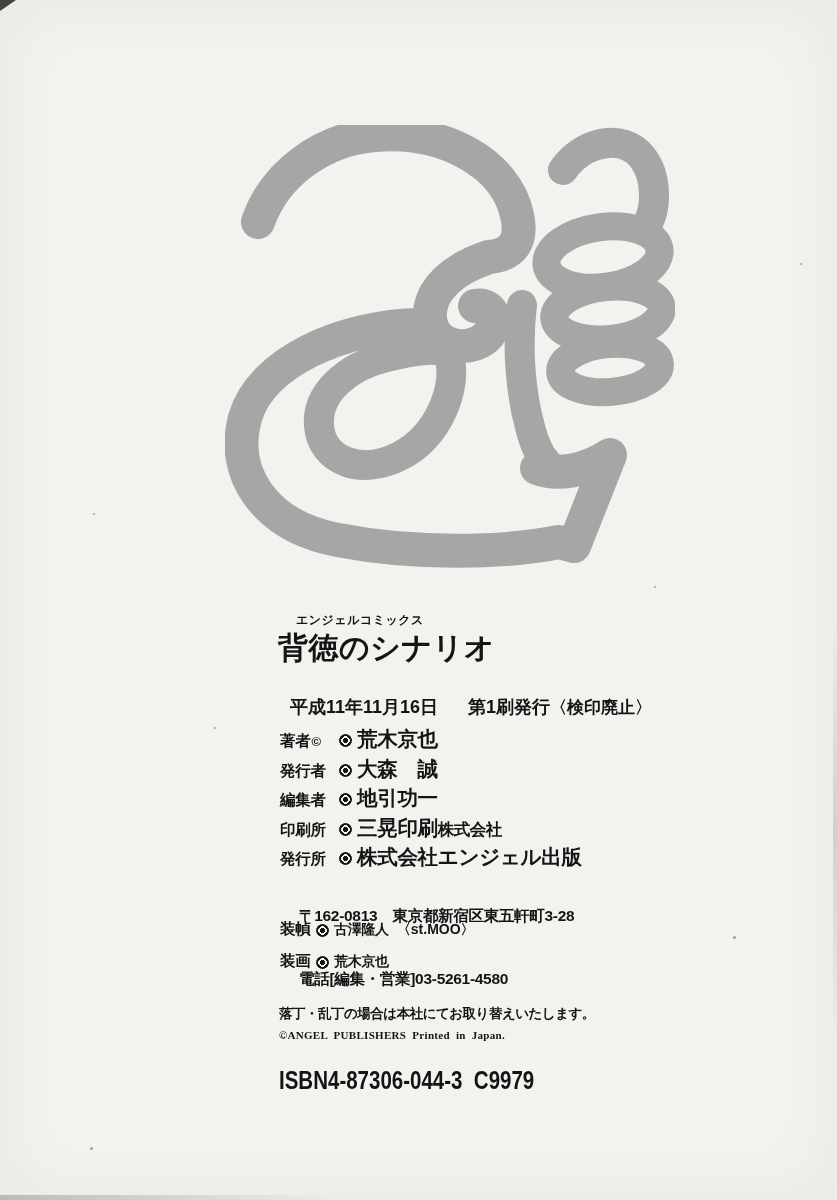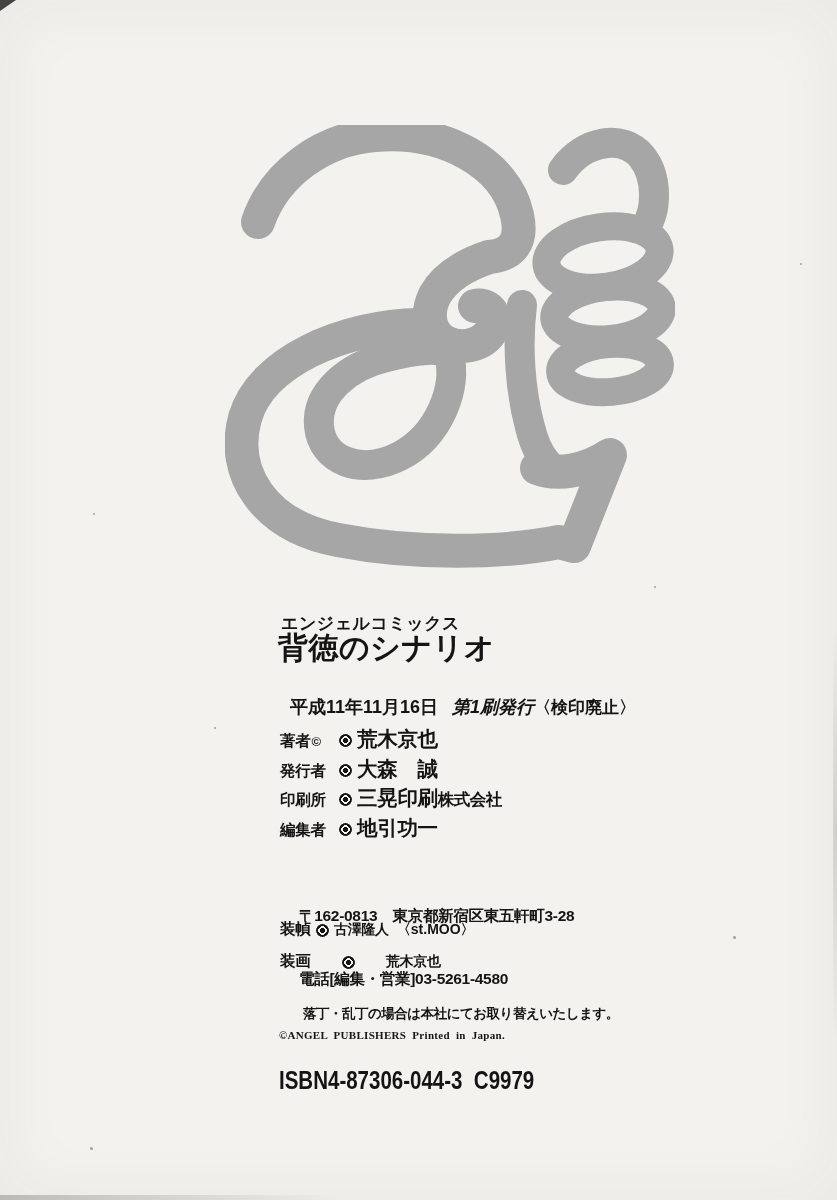--- a/index.html
+++ b/index.html
@@ -9,50 +9,50 @@
     color:#141414;
     font-family:"Liberation Sans","DejaVu Sans",sans-serif;
     box-shadow:inset 0 0 70px rgba(40,40,35,.05);
   }
   .abs{position:absolute;}
 
   
   #logo{left:225px;top:125px;width:450px;height:475px;}
 
   
-  .series{left:281px;top:612px;font-size:17px;font-weight:700;letter-spacing:.5px;}
+  .series{left:296px;top:612px;font-size:12px;font-weight:700;letter-spacing:.5px;}
   .title{left:278px;top:628px;font-size:30px;font-weight:800;letter-spacing:.5px;font-family:Liberation Mono, monospace;}
   .edition{left:280px;top:674px;font-size:18px;font-weight:700;white-space:pre;}
-  .edition .print{margin-left:14px;font-style:italic;}
+  .edition .print{margin-left:30px;}
   .edition .note{font-size:17px;font-weight:700;}
 
   .credits{left:280px;top:727px;}
   .credit-row{display:flex;align-items:baseline;margin-bottom:4.5px;}
   .credit-label{font-size:15.5px;font-weight:700;letter-spacing:-.3px;}
   .label-wrap{width:57px;display:flex;align-items:baseline;}
   .credit-mark{font-size:13px;font-weight:700;margin-left:1px;}
   .credit-name{font-size:20.5px;line-height:23px;font-weight:800;letter-spacing:-.3px;white-space:pre;}
   .credit-suffix{font-size:16.5px;font-weight:800;letter-spacing:-.5px;}
 
   .bullet{
     width:13px;height:13px;border-radius:50%;flex:0 0 13px;
     align-self:center;position:relative;top:1px;margin:0 5px 0 2px;
     background:radial-gradient(circle,#141414 0 2.6px,#f4f2ef 2.6px 4.2px,#141414 4.2px 6.5px,transparent 6.5px);
   }
 
   .contact{left:280px;top:863px;font-size:15.5px;font-weight:700;line-height:21px;letter-spacing:-.3px;white-space:pre;margin-left:19px;}
 
   .design{left:280px;top:916px;}
-  .design .credit-row{margin-bottom:6px;justify-content:space-between;}
+  .design .credit-row{margin-bottom:6px;}
   .design .label-wrap{width:34px;}
   .design .credit-name{font-size:14px;line-height:26px;}
   .design .credit-suffix{font-size:14px;font-weight:700;margin-left:8px;letter-spacing:0;}
 
   .notes{left:279px;top:1004px;line-height:20.5px;}
-  .note-jp{font-size:13.5px;font-weight:800;letter-spacing:-.5px;margin-left:24px;}
+  .note-jp{font-size:13.5px;font-weight:800;letter-spacing:-.5px;}
   .note-en{font-family:"Liberation Serif","DejaVu Serif",serif;font-size:11px;font-weight:700;letter-spacing:.3px;word-spacing:3px;}
 
   .isbn{left:279px;top:1066px;font-size:25px;font-weight:800;white-space:pre;
         transform:scaleX(.82);transform-origin:left top;letter-spacing:0;}
 
   
   .corner-tl{left:0;top:0;width:0;height:0;border-left:16px solid rgba(25,25,22,.8);border-bottom:11px solid transparent;}
   .edge-bottom{left:0;bottom:0;width:340px;height:5px;background:linear-gradient(90deg,rgba(60,60,55,.28),transparent);}
   .edge-right{right:0;top:620px;width:4px;height:420px;background:linear-gradient(180deg,transparent,rgba(80,80,75,.18),transparent);}
   .speck{width:3px;height:3px;border-radius:50%;background:#3c3c38;opacity:.45;}
@@ -93,34 +93,43 @@
     <span class="label-wrap">
         <span class="credit-label">発行者</span>
         <span class="credit-mark"></span>
       </span>
     <span class="bullet"></span>
     <span class="credit-name">大森　誠</span>
     <span class="credit-suffix"></span>
   </div>
   <div class="credit-row">
     <span class="label-wrap">
+        <span class="credit-label">編集者</span>
+        <span class="credit-mark"></span>
+      </span>
+    <span class="bullet"></span>
+    <span class="credit-name">地引功一</span>
+    <span class="credit-suffix"></span>
+  </div>
+  <div class="credit-row">
+    <span class="label-wrap">
         <span class="credit-label">印刷所</span>
         <span class="credit-mark"></span>
       </span>
     <span class="bullet"></span>
     <span class="credit-name">三晃印刷</span>
     <span class="credit-suffix">株式会社</span>
   </div>
   <div class="credit-row">
     <span class="label-wrap">
-        <span class="credit-label">編集者</span>
+        <span class="credit-label">発行所</span>
         <span class="credit-mark"></span>
       </span>
     <span class="bullet"></span>
-    <span class="credit-name">地引功一</span>
+    <span class="credit-name">株式会社エンジェル出版</span>
     <span class="credit-suffix"></span>
   </div>
 </div>
 
 <div class="abs contact">
   <div>〒162-0813　東京都新宿区東五軒町3-28</div>
   <div>電話[編集・営業]03-5261-4580</div>
 </div>
 
 <div class="abs design">

